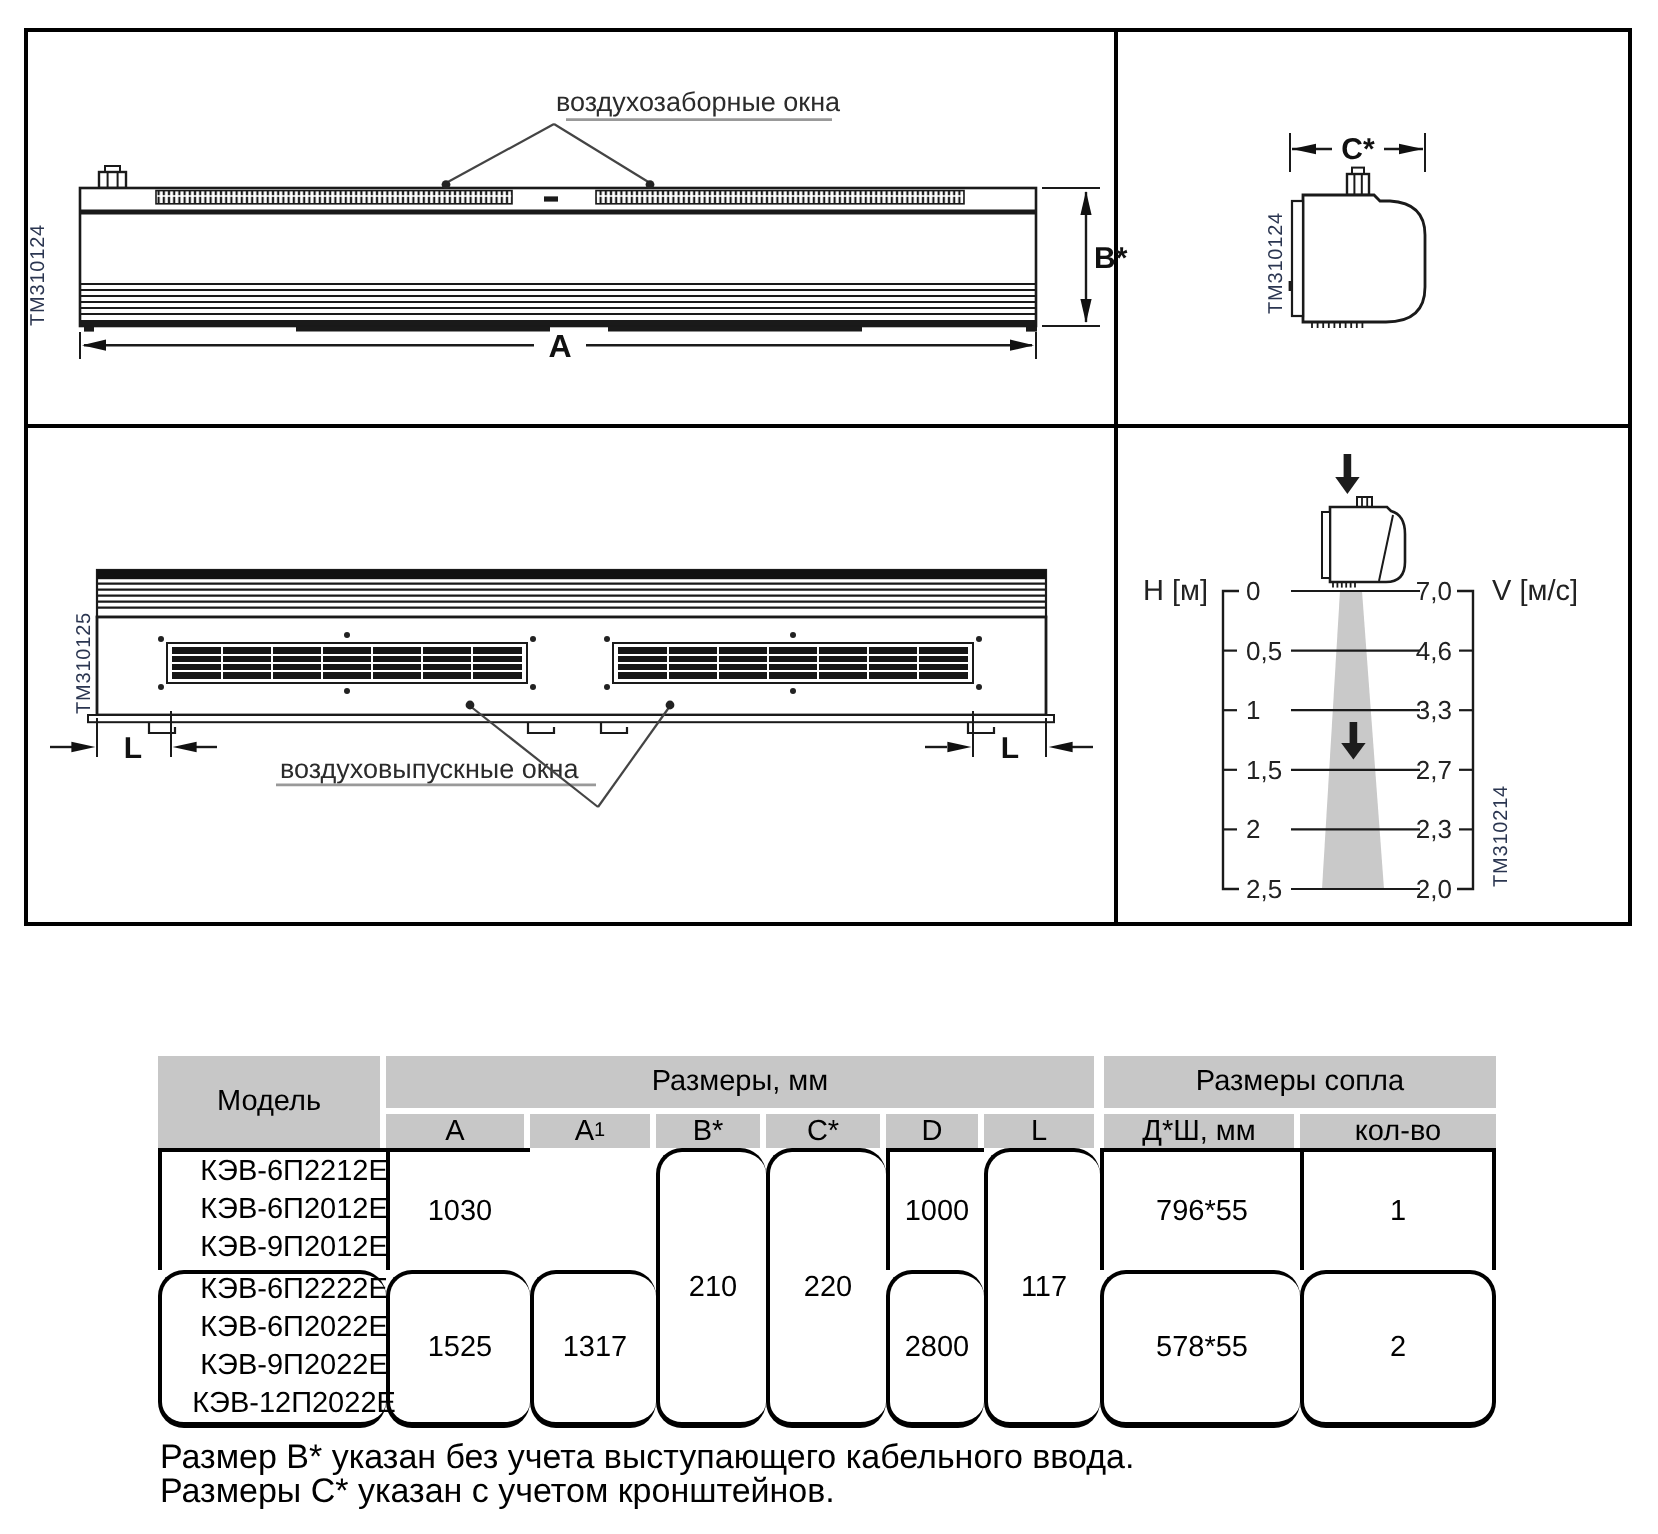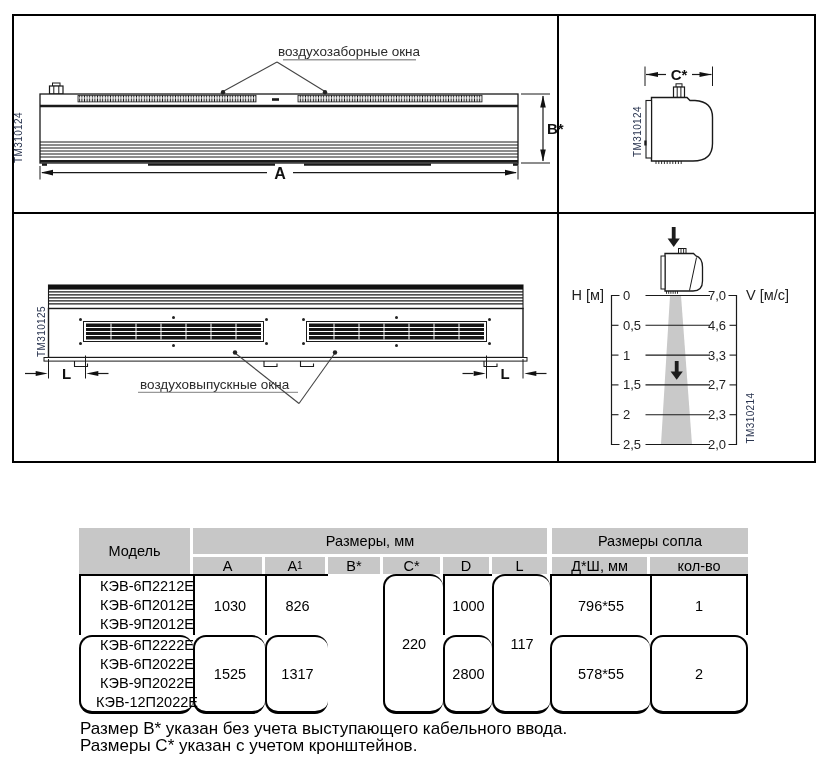--- a/index.html
+++ b/index.html
@@ -345,21 +345,21 @@
     <div class="th gap-top" style="grid-area:2/7/3/8">L</div>
     <div class="th gap-top gap-left" style="grid-area:2/8/3/9">Д*Ш, мм</div>
     <div class="th gap-top no-right" style="grid-area:2/9/3/10">кол-во</div>
 
     <div class="td models" style="grid-area:3/1/4/2">
       <div>КЭВ-6П2212Е</div>
       <div>КЭВ-6П2012Е</div>
       <div>КЭВ-9П2012Е</div>
     </div>
     <div class="td" style="grid-area:3/2/4/3">1030</div>
-    <div class="td" style="grid-area:3/3/4/4">826</div>
+    <div class="td bottom" style="grid-area:3/4/5/5">210</div>
     <div class="td bottom" style="grid-area:3/5/5/6">220</div>
     <div class="td" style="grid-area:3/6/4/7">1000</div>
     <div class="td bottom" style="grid-area:3/7/5/8">117</div>
     <div class="td" style="grid-area:3/8/4/9">796*55</div>
     <div class="td last-col" style="grid-area:3/9/4/10">1</div>
 
     <div class="td models bottom" style="grid-area:4/1/5/2">
       <div>КЭВ-6П2222Е</div>
       <div>КЭВ-6П2022Е</div>
       <div>КЭВ-9П2022Е</div>

